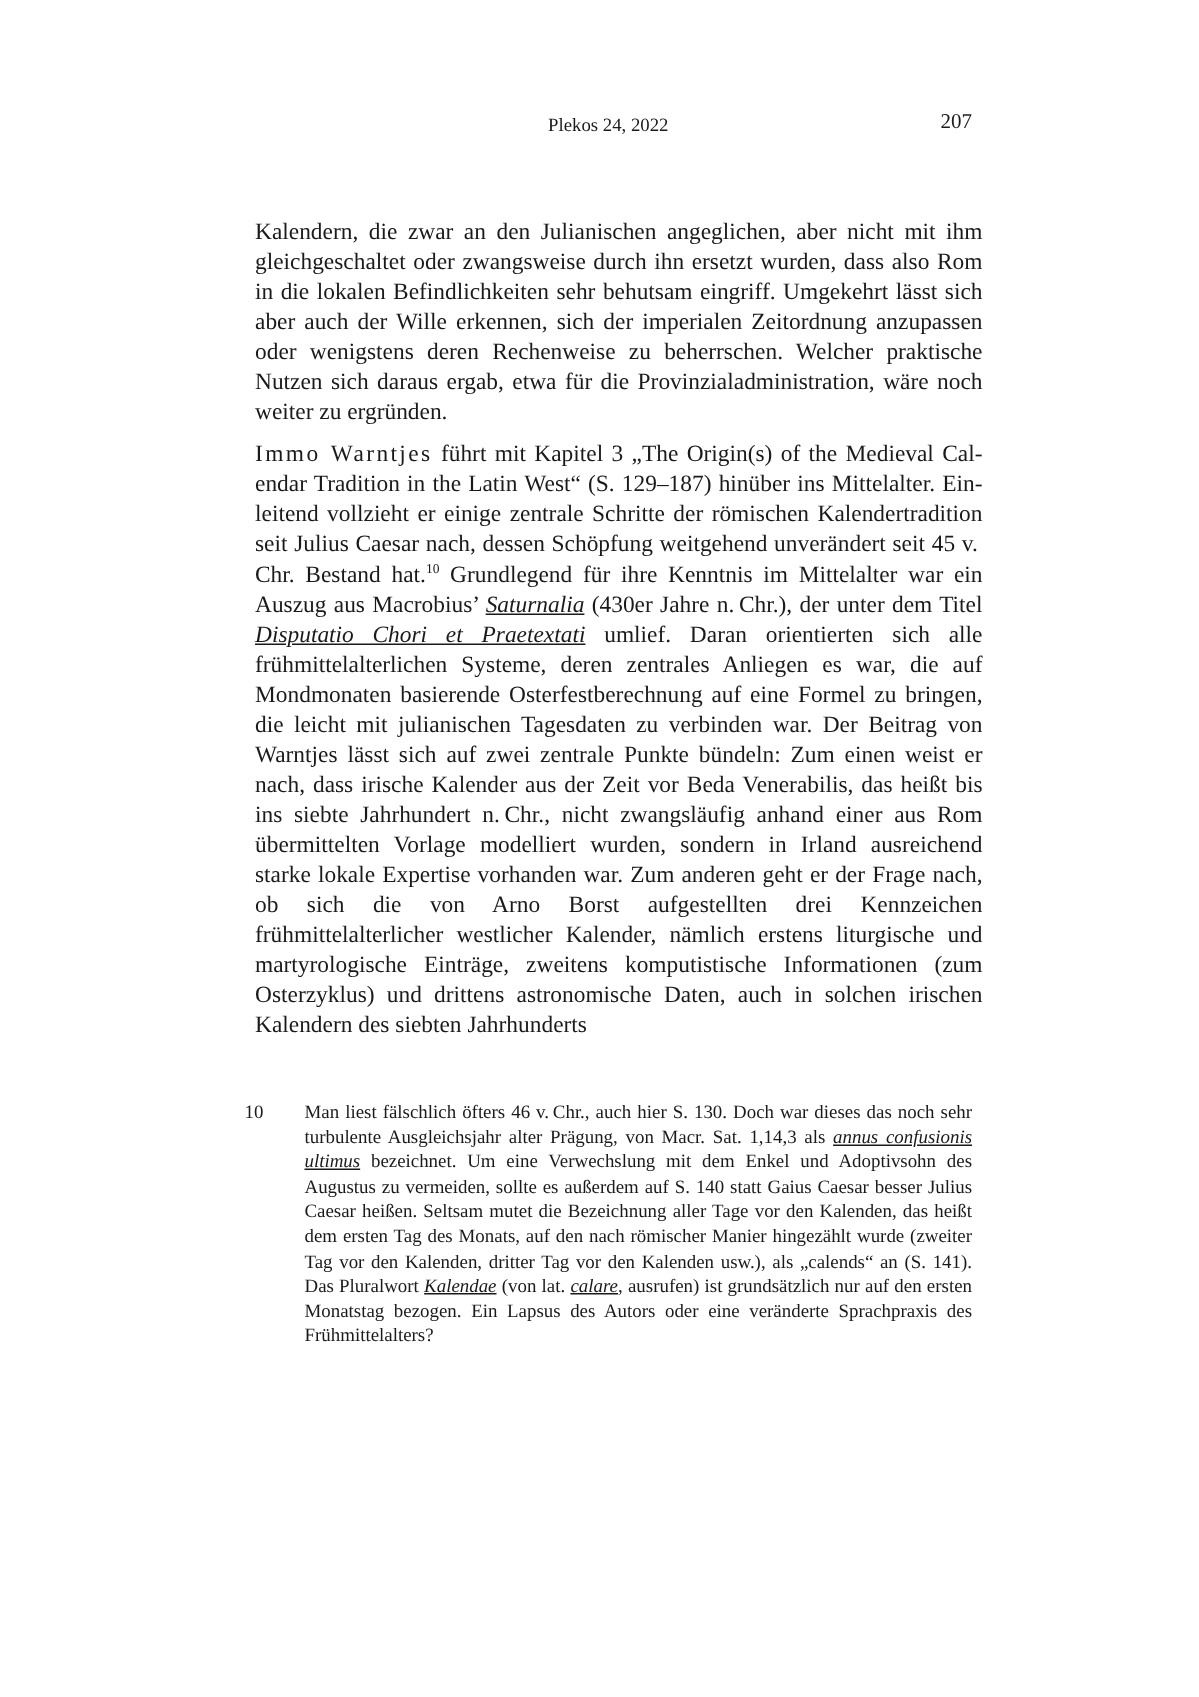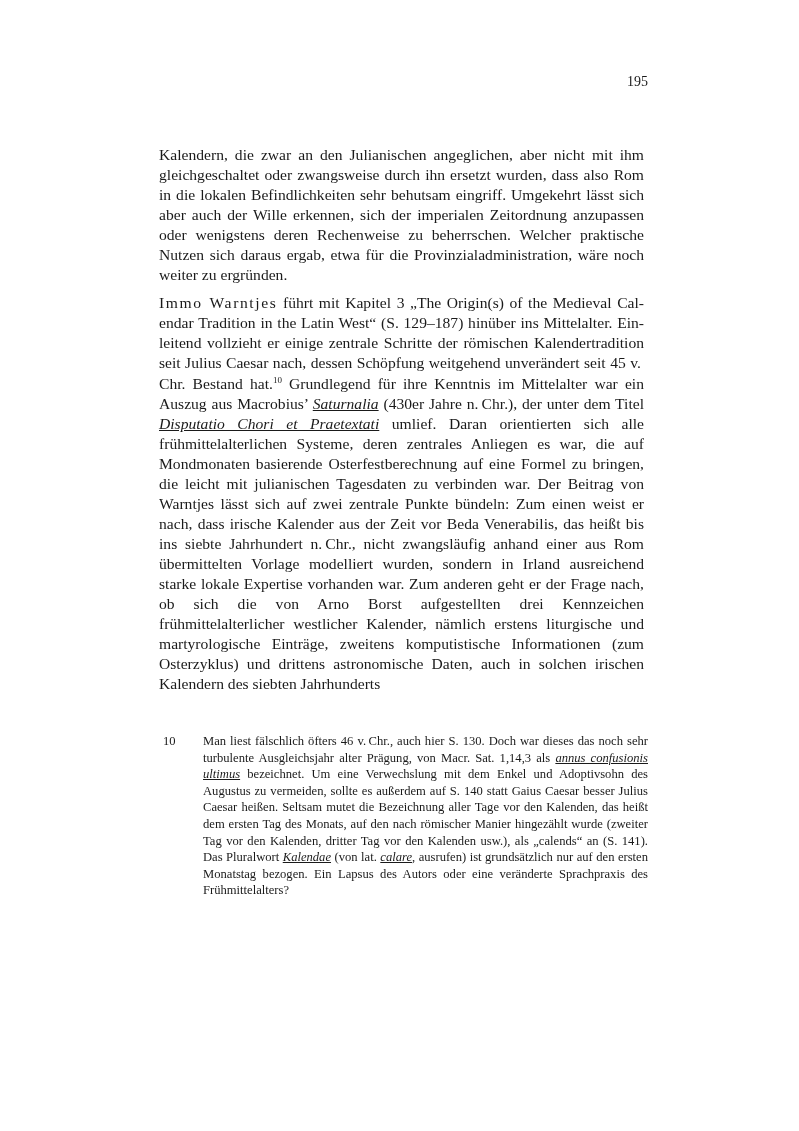--- a/index.html
+++ b/index.html
@@ -7,42 +7,43 @@
       width: 799px; height: 1131px; position: relative; overflow: hidden;
       font-family: "Liberation Serif", "DejaVu Serif", serif; color: #1a1a1a;
     }
     .running-head {
       position: absolute; top: 74px; left: 163px; width: 485px; height: 18px;
       font-size: 12.5px;
     }
     .running-head .journal { position: absolute; left: 0; right: 0; text-align: center; top: 2px; }
     .running-head .pageno { position: absolute; right: 0; top: 0; font-size: 14px; }
     .body-text {
-      position: absolute; top: 145px; left: 159px; width: 485px;
+      position: absolute; top: 145px; left: 170px; width: 485px;
       font-size: 15.6px; line-height: 20.05px; text-align: justify;
       hyphens: manual;
     }
     .body-text p { margin: 0; }
     .body-text p + p { margin-top: 8px; }
     .spaced { letter-spacing: 1.6px; font-family: Liberation Serif, serif; }
     sup.fnref { font-size: 9px; line-height: 0; vertical-align: 6px; }
     .footnotes {
       position: absolute; top: 733px; left: 163px; width: 485px;
       font-size: 12.6px; line-height: 16.6px;
     }
     .footnote { display: flex; }
     .footnote .fn-num { width: 40px; flex: none; }
     .footnote .fn-text { width: 445px; text-align: justify; }
     i { font-style: italic; text-decoration: underline; }
   </style>
 </head>
 <body>
 
 <div class="running-head">
-  <span class="pageno">195</span>
+  <span class="journal">Plekos 24, 2022</span>
+  <span class="pageno">207</span>
 </div>
 
 <div class="body-text">
   <p>
     <span>Kalendern, die zwar an den Julianischen angeglichen, aber nicht mit ihm gleichgeschaltet oder zwangsweise durch ihn ersetzt wurden, dass also Rom in die lokalen Befindlichkeiten sehr behutsam eingriff. Umgekehrt lässt sich aber auch der Wille erkennen, sich der imperialen Zeitordnung anzupassen oder wenigstens deren Rechenweise zu beherrschen. Welcher praktische Nutzen sich daraus ergab, etwa für die Provinzialadministration, wäre noch weiter zu ergründen.</span>
   </p>
   <p>
     <span class="spaced">Immo Warntjes</span><span> führt mit Kapitel 3 „The Origin(s) of the Medieval Cal­endar Tradition in the Latin West“ (S. 129–187) hinüber ins Mittelalter. Ein­leitend vollzieht er einige zentrale Schritte der römischen Kalendertradition seit Julius Caesar nach, dessen Schöpfung weitgehend unverändert seit 45 v. Chr. Bestand hat.</span><sup class="fnref">10</sup><span> Grundlegend für ihre Kenntnis im Mittelalter war ein Auszug aus Macrobius’ </span><i>Saturnalia</i><span> (430er Jahre n. Chr.), der unter dem Titel </span><i>Disputatio Chori et Praetextati</i><span> umlief. Daran orientierten sich alle frühmittelal­terlichen Systeme, deren zentrales Anliegen es war, die auf Mondmonaten basierende Osterfestberechnung auf eine Formel zu bringen, die leicht mit julianischen Tagesdaten zu verbinden war. Der Beitrag von Warntjes lässt sich auf zwei zentrale Punkte bündeln: Zum einen weist er nach, dass irische Kalender aus der Zeit vor Beda Venerabilis, das heißt bis ins siebte Jahrhun­dert n. Chr., nicht zwangsläufig anhand einer aus Rom übermittelten Vorlage modelliert wurden, sondern in Irland ausreichend starke lokale Expertise vorhanden war. Zum anderen geht er der Frage nach, ob sich die von Arno Borst aufgestellten drei Kennzeichen frühmittelalterlicher westlicher Kalen­der, nämlich erstens liturgische und martyrologische Einträge, zweitens komputistische Informationen (zum Osterzyklus) und drittens astronomi­sche Daten, auch in solchen irischen Kalendern des siebten Jahrhunderts</span>
   </p>
 </div>

